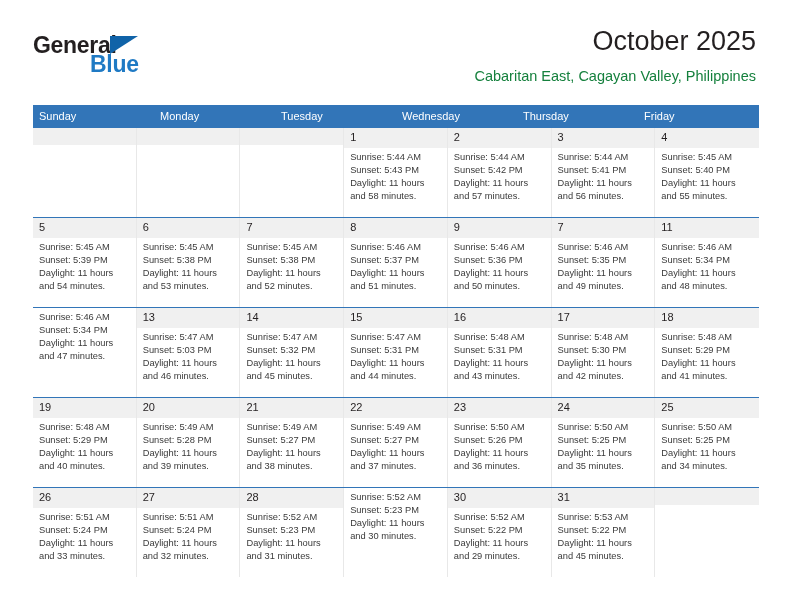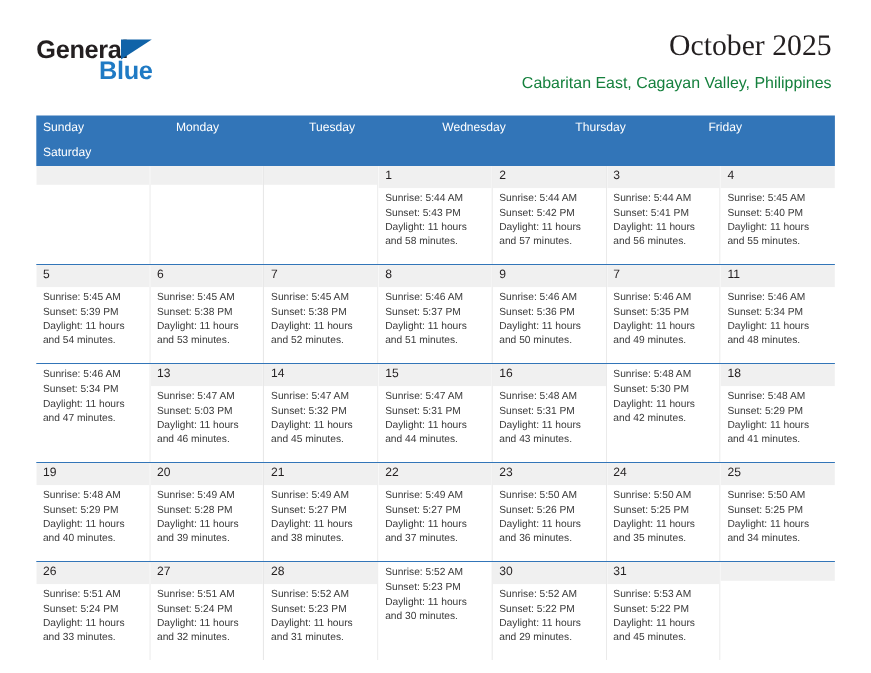--- a/index.html
+++ b/index.html
@@ -66,21 +66,20 @@
   .title-block {
     text-align: right;
     padding-top: 0px;
   }
   .cal-title {
     font-size: 27px;
     font-weight: normal;
     color: #231f20;
     line-height: 1.15;
     letter-spacing: 0px;
-    font-family: Liberation Serif, serif;
   }
   .cal-subtitle {
     font-size: 14.5px;
     color: #15803d;
     margin-top: 11px;
     line-height: 1.2;
   }
 
   
   .calendar {
@@ -159,21 +158,20 @@
   </div>
 
   <div class="calendar">
     <div class="weekdays">
         <div class="weekday">Sunday</div>
         <div class="weekday">Monday</div>
         <div class="weekday">Tuesday</div>
         <div class="weekday">Wednesday</div>
         <div class="weekday">Thursday</div>
         <div class="weekday">Friday</div>
-        <div class="weekday">Saturday</div>
       </div>
     <div class="weeks-container">
         <div class="week">
           <div class="day empty">
             <div class="day-num"></div>
             <div class="day-info"></div>
           </div>
           <div class="day empty">
             <div class="day-num"></div>
             <div class="day-info"></div>
@@ -323,20 +321,21 @@
           <div class="day">
             <div class="day-num">16</div>
             <div class="day-info">
               <div>Sunrise: 5:48 AM</div>
               <div>Sunset: 5:31 PM</div>
               <div>Daylight: 11 hours</div>
               <div>and 43 minutes.</div>
             </div>
           </div>
           <div class="day">
+            <div class="day-num">17</div>
             <div class="day-info">
               <div>Sunrise: 5:48 AM</div>
               <div>Sunset: 5:30 PM</div>
               <div>Daylight: 11 hours</div>
               <div>and 42 minutes.</div>
             </div>
           </div>
           <div class="day">
             <div class="day-num">18</div>
             <div class="day-info">

